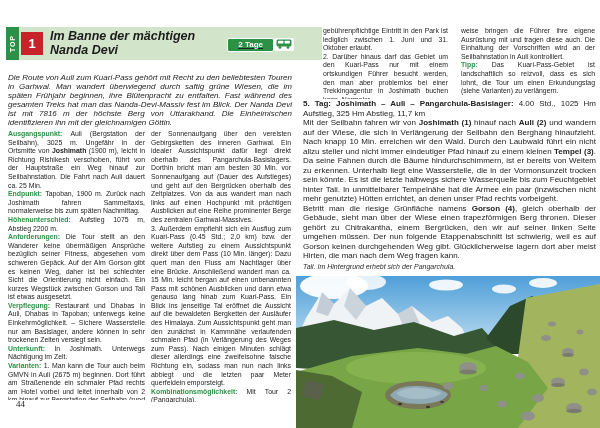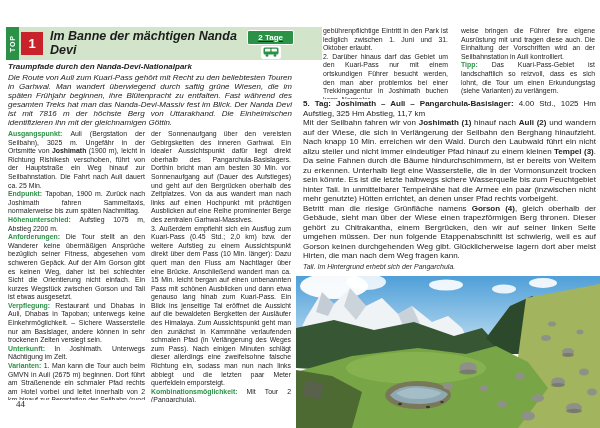--- a/index.html
+++ b/index.html
@@ -29,21 +29,21 @@
   }
   .num-box{
     flex:0 0 22px;height:23px;margin:5px 0 0 2px;background:var(--red);
     color:#fff;font-size:13px;font-weight:bold;
     display:flex;align-items:center;justify-content:center;
   }
   .tour-title{
     width:192px;margin-left:7px;padding-top:2px;
     font-size:12.5px;line-height:14px;font-weight:bold;font-style:italic;color:#1c1c1c;
   }
-  .badge-col{margin-left:auto;margin-right:28px;display:flex;flex-direction:column;align-items:center;text-decoration:underline;}
+  .badge-col{margin-left:auto;margin-right:28px;display:flex;flex-direction:row;align-items:center;text-decoration:underline;}
   .duration-badge{
     margin-top:3px;background:var(--green);color:#fff;border:1px solid #fff;
     font-size:8px;font-weight:bold;padding:1.5px 10px 2px;border-radius:2px;white-space:nowrap;
   }
   .bus-tile{margin-top:1px;width:20px;height:13px;background:#fff;border-radius:2px;
     display:flex;align-items:center;justify-content:center;}
   
   .subtitle{
     position:absolute;left:8px;top:62px;width:284px;
     font-size:8px;font-weight:bold;font-style:italic;
@@ -97,21 +97,20 @@
           <rect x="0.5" y="0.5" width="15" height="7" rx="1.5" fill="#2b9146"></rect>
           <rect x="2" y="1.8" width="5.3" height="2.6" rx="0.5" fill="#ffffff"></rect>
           <rect x="8.6" y="1.8" width="5.3" height="2.6" rx="0.5" fill="#ffffff"></rect>
           <circle cx="4" cy="8.4" r="1.4" fill="#2b9146"></circle>
           <circle cx="12" cy="8.4" r="1.4" fill="#2b9146"></circle>
         </svg>
       </div>
     </div>
   </div>
 
-  <div class="subtitle">Traumpfade durch den Nanda-Devi-Nationalpark</div>
   <div class="intro">Die Route von Auli zum Kuari-Pass gehört mit Recht zu den beliebtesten Touren in Garhwal. Man wandert überwiegend durch saftig grüne Wiesen, die im späten Frühjahr beginnen, ihre Blütenpracht zu entfalten. Fast während des gesamten Treks hat man das Nanda-Devi-Massiv fest im Blick. Der Nanda Devi ist mit 7816 m der höchste Berg von Uttarakhand. Die Einheimischen identifizieren ihn mit der gleichnamigen Göttin.</div>
 
   <div class="infocol" id="col-left-1">
     <p><span class="kw">Ausgangspunkt: </span><span>Auli (Bergstation der Seilbahn), 3025 m. Ungefähr in der Ortsmitte von </span><span class="b">Joshimath</span><span> (1900 m), leicht in Richtung Rishikesh verschoben, führt von der Hauptstraße ein Weg hinauf zur Seilbahnstation. Die Fahrt nach Auli dauert ca. 25 Min.</span></p>
     <p><span class="kw">Endpunkt: </span><span>Tapoban, 1900 m. Zurück nach Joshimath fahren Sammeltaxis, normalerweise bis zum späten Nachmittag.</span></p>
     <p><span class="kw">Höhenunterschied: </span><span>Aufstieg 1075 m, Abstieg 2200 m.</span></p>
     <p><span class="kw">Anforderungen: </span><span>Die Tour stellt an den Wanderer keine übermäßigen Ansprüche bezüglich seiner Fitness, abgesehen vom schweren Gepäck. Auf der Alm Gorson gibt es keinen Weg, daher ist bei schlechter Sicht die Orientierung nicht einfach. Ein kurzes Wegstück zwischen Gorson und Tali ist etwas ausgesetzt.</span></p>
     <p><span class="kw">Verpflegung: </span><span>Restaurant und Dhabas in Auli, Dhabas in Tapoban; unterwegs keine Einkehrmöglichkeit. – Sichere Wasserstelle nur am Basislager, andere können in sehr trockenen Zeiten versiegt sein.</span></p>
     <p><span class="kw">Unterkunft: </span><span>In Joshimath. Unterwegs Nächtigung im Zelt.</span></p>
     <p><span class="kw">Varianten: </span><span>1. Man kann die Tour auch beim GMVN in Auli (2675 m) beginnen. Dort führt am Straßenende ein schmaler Pfad rechts am Hotel vorbei und leitet innerhalb von 2 km hinauf zur Bergstation der Seilbahn (rund 1 Std.).</span></p>

